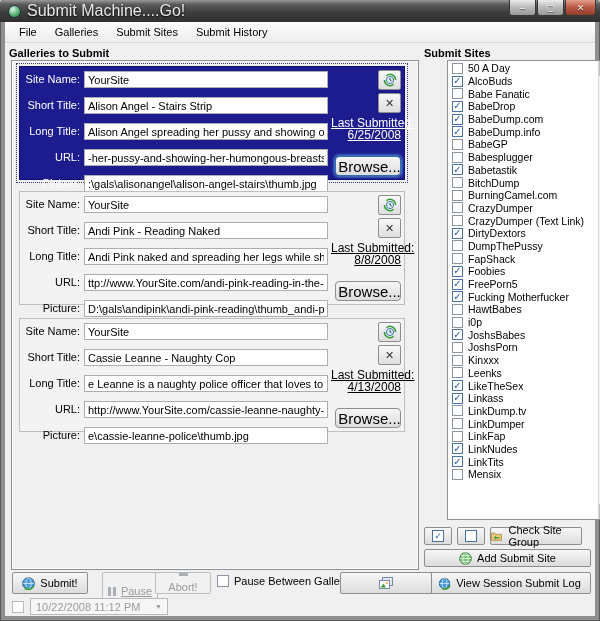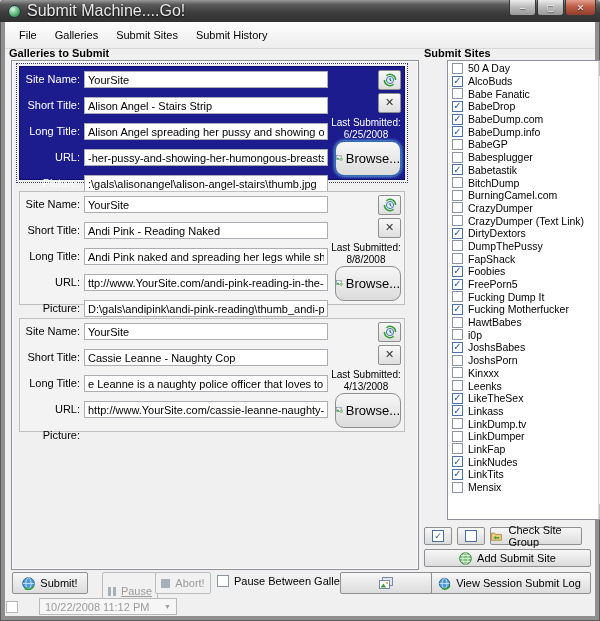--- a/index.html
+++ b/index.html
@@ -16,21 +16,21 @@
   .title-text { color:#e9e9e9; font-size:16px; text-shadow:0 1px 2px #000; }
   .win-btns { position:absolute; right:4px; top:0; display:flex; gap:1px; }
   .win-btn { width:27px; height:16px; border:1px solid #383838; border-top:none;
              border-radius:0 0 3px 3px; display:flex; align-items:center; justify-content:center;
              font-size:9px; color:#fff; text-shadow:0 1px 1px rgba(0,0,0,.7); cursor:default; }
   .win-btn.grey { background:linear-gradient(180deg,#ececec,#bdbdbd 45%,#989898); }
   .win-btn.red  { width:31px; background:linear-gradient(180deg,#e7a untrue); background:linear-gradient(180deg,#e2a08d,#bf5c45 45%,#8f3d2a); }
   
   .client { position:absolute; top:22px; left:5px; right:5px; bottom:5px; background:#f0f0f0;
             font-size:11px; color:#000; }
-  .menubar { height:27px; background:linear-gradient(#fdfdfd,#ededed);
+  .menubar { height:21px; background:linear-gradient(#fdfdfd,#ededed);
              border-bottom:1px solid #d8d8d8; display:flex; align-items:center; padding-left:5px; }
   .menu-item { padding:3px 9px; }
   .section-header { position:absolute; font-weight:bold; }
   #hdr-galleries { left:4px; top:25px; }
   #hdr-sites { left:419px; top:25px; }
   
   .galleries-box { position:absolute; left:6px; top:38px; width:408px; height:510px;
                    background:#f0f0f0; border:1px solid #8e9198; box-shadow:inset 0 0 0 1px #fafafa; }
   .panel { position:absolute; left:7px; width:386px; height:114px; background:#f3f3f3;
            border:1px solid #bfbfbf; }
@@ -41,25 +41,25 @@
   .flbl { width:56px; text-align:right; margin-right:4px; line-height:17px; white-space:nowrap; }
   .panel.selected .flbl { color:#fff; }
   .txt { flex:1; height:17px; border:1px solid #abadb3; background:#fff; font:11px "Liberation Sans","DejaVu Sans",sans-serif;
          padding:0 3px; color:#000; }
   .side { position:absolute; top:3px; right:3px; bottom:3px; width:70px;
           display:flex; flex-direction:column; align-items:flex-end; }
   .iconbtn { width:23px; height:20px; margin-bottom:3px; border:1px solid #8e8e8e; border-radius:2px;
              background:linear-gradient(#f8f8f8,#dedede); display:flex; align-items:center;
              justify-content:center; font-size:12px; color:#222; cursor:default; }
   .x-glyph { font-size:11px; font-weight:bold; color:#333; }
-  .last { width:100%; text-align:center; font-size:10px; line-height:12px; margin-top:1px; white-space:nowrap; }
+  .last { width:100%; text-align:right; font-size:12px; line-height:12px; margin-top:1px; white-space:nowrap;text-decoration:underline; }
   .panel.selected .last { color:#fff; }
-  .browse { margin-top:auto; width:66px; height:36px; border:1px solid #8e8e8e; border-radius:9px;
+  .browse { margin-top:auto; width:66px; height:20px; border:1px solid #8e8e8e; border-radius:4px;
             background:linear-gradient(#f6f6f6,#dcdcdc); display:flex; align-items:center;
-            justify-content:center; gap:3px; font-size:13px; color:#000; cursor:default; }
+            justify-content:center; gap:3px; font-size:15px; color:#000; cursor:default; }
   .panel.selected .browse { border-color:#2f6fad; box-shadow:0 0 3px 1px rgba(90,160,225,.95); }
   
   .sites-box { position:absolute; left:442px; top:38px; width:168px; height:460px;
                background:#fff; border:1px solid #8e9198; }
   .site-items { position:absolute; left:0; top:1px; right:17px; bottom:0; overflow:hidden; }
   .site-row { height:12.7px; display:flex; align-items:center; padding-left:4px; }
   .cb { width:12px; height:12px; border:1px solid #8b95a2; background:#fff; display:inline-flex;
         align-items:center; justify-content:center; font-size:10px; line-height:10px;
         color:#2458b0; flex:0 0 auto; }
   .site-cb { width:11px; height:11px; }
@@ -81,30 +81,30 @@
          background:linear-gradient(#f7f7f7,#dcdcdc); display:flex; align-items:center;
          justify-content:center; gap:5px; font:11px "Liberation Sans","DejaVu Sans",sans-serif; color:#000; cursor:default; }
   .btn.disabled { color:#9b9b9b; border-color:#bcbcbc; background:#f1f1f1; }
   #btn-check-all { left:419px; top:505px; width:28px; height:18px; }
   #btn-uncheck-all { left:452px; top:505px; width:28px; height:18px; }
   #btn-check-group { left:485px; top:505px; width:92px; height:18px; }
   #btn-add-site { left:419px; top:527px; width:167px; height:18px; }
   #btn-view-log { left:423px; top:550px; width:163px; height:22px; }
   #btn-submit { left:7px; top:550px; width:76px; height:22px; }
   #btn-pause { left:97px; top:550px; width:56px; height:38px;text-decoration:underline; }
-  #btn-abort { left:150px; top:550px; width:56px; height:22px; }
+  #btn-abort { left:150px; top:550px; width:56px; height:22px;flex-direction:column; }
   #btn-manage { left:335px; top:550px; width:92px; height:22px; }
   .pause-wrap { position:absolute; left:212px; top:553px; display:flex; align-items:center; gap:5px; }
   .mini-box { width:12px; height:12px; border:1px solid #4a6da0; background:#fff; display:inline-flex;
               align-items:center; justify-content:center; font-size:9px; color:#2458b0; }
   .pause-bars { display:inline-flex; gap:2px; }
   .pause-bars i { width:3px; height:9px; background:#a7b0b8; }
   .abort-sq { width:9px; height:9px; background:#a7b0b8; display:inline-block; }
   
-  .dt-row { position:absolute; left:1px; top:576px; display:flex; align-items:center; gap:21px;text-align:right; }
+  .dt-row { position:absolute; left:7px; top:576px; display:flex; align-items:center; gap:6px;text-align:right; }
   .dt-cb { border-color:#b9b9b9; }
   .dt-field { width:138px; height:17px; border:1px solid #b9b9b9; background:#f6f6f6; color:#9b9b9b;
               display:flex; align-items:center; justify-content:space-between; padding:0 5px; font-size:11px; }
   svg { display:block; }
 </style>
 </head>
 <body>
 
 <div class="window">
 
@@ -255,20 +255,21 @@
           <div class="frow">
               <span class="flbl">Long Title:</span>
             <input class="txt" value="e Leanne is a naughty police officer that loves to get naked" style="">
             </div>
           <div class="frow">
               <span class="flbl">URL:</span>
             <input class="txt" value="http://www.YourSite.com/cassie-leanne-naughty-cop/" style="">
             </div>
           <div class="frow">
               <span class="flbl">Picture:</span>
+            <input class="txt" value="e\cassie-leanne-police\thumb.jpg" style="">
             </div>
         </div>
         <div class="side">
           <div class="iconbtn">
             <svg width="14" height="14" viewBox="0 0 14 14">
               <circle cx="7" cy="7" r="3.6" fill="#d8ecf8" stroke="#4a7aa8"></circle>
               <path d="M7 5v2l1.5 1" stroke="#334455" fill="none"></path>
               <path d="M12.6 7A5.6 5.6 0 0 0 3.4 2.7" stroke="#2e9e2e" stroke-width="1.5" fill="none"></path>
               <path d="M1.4 7a5.6 5.6 0 0 0 9.2 4.3" stroke="#2e9e2e" stroke-width="1.5" fill="none"></path>
             </svg>
@@ -362,24 +363,20 @@
           </div>
           <div class="site-row">
             <span class="cb site-cb checked">✓</span>
             <span class="site-name">Foobies</span>
           </div>
           <div class="site-row">
             <span class="cb site-cb checked">✓</span>
             <span class="site-name">FreePorn5</span>
           </div>
           <div class="site-row">
-            <span class="cb site-cb"></span>
-            <span class="site-name">Fucking Dump It</span>
-          </div>
-          <div class="site-row">
             <span class="cb site-cb checked">✓</span>
             <span class="site-name">Fucking Motherfucker</span>
           </div>
           <div class="site-row">
             <span class="cb site-cb"></span>
             <span class="site-name">HawtBabes</span>
           </div>
           <div class="site-row">
             <span class="cb site-cb"></span>
             <span class="site-name">i0p</span>

